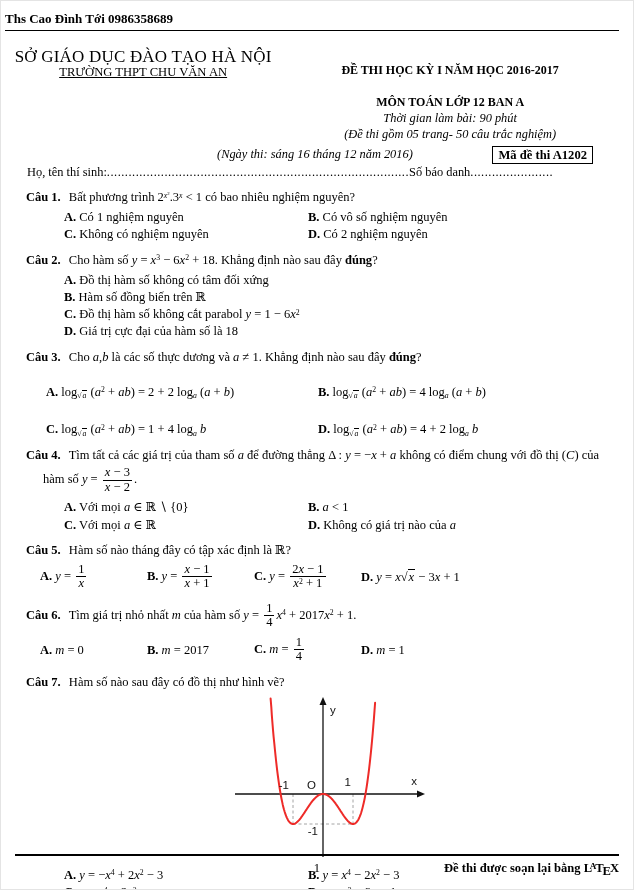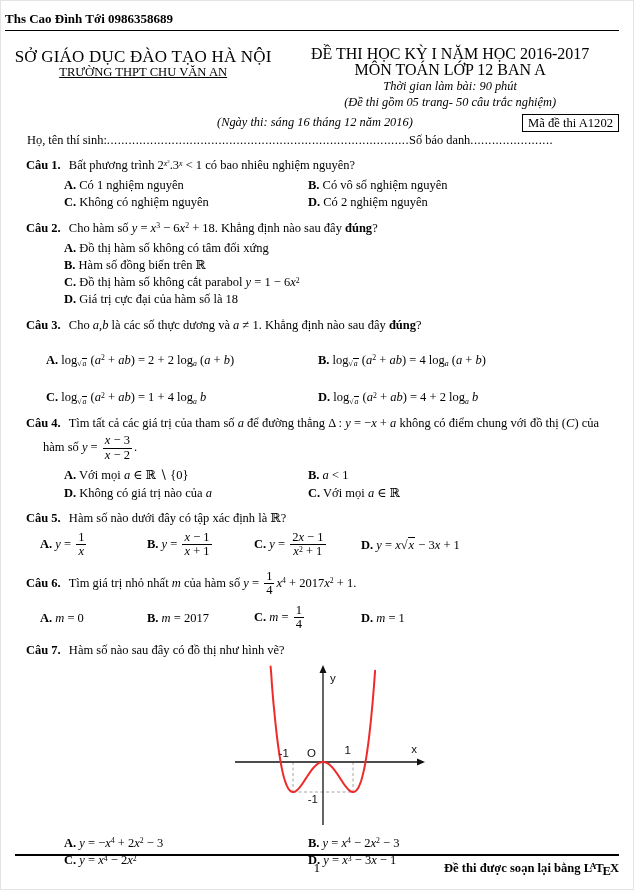--- a/index.html
+++ b/index.html
@@ -14,25 +14,25 @@
     padding:9px 14px 0 4px;
     overflow:hidden;
   }
   .author{font-weight:bold;font-size:13px;line-height:17px;}
   .rule.top{border-bottom:1.6px solid #000;margin-top:3px;}
   .headcols{display:flex;margin-top:15px;}
   .hleft{width:45%;text-align:center;margin-top:3px;}
   .dept{font-size:17px;letter-spacing:.2px;line-height:15px;}
   .school{font-weight:normal;text-decoration:underline;font-size:12.6px;line-height:17px;}
   .hright{width:55%;text-align:center;}
-  .etitle,.esub{font-weight:normal;font-size:16px;line-height:16px;}
+  .etitle,.esub{font-weight:bold;font-size:12px;line-height:16px;margin-top:16px;}
   .edur,.enote{font-style:italic;font-size:12.4px;line-height:16px;}
   .daterow{display:flex;align-items:center;margin-top:3px;height:19px;}
   .edate{margin-left:212px;font-style:italic;font-size:12.4px;}
-  .codebox{margin-left:auto;margin-right:0;border:1.5px solid #000;font-weight:normal;padding:0 5px;line-height:16px;font-size:12.6px;}
+  .codebox{margin-left:auto;margin-right:26px;border:1.5px solid #000;font-weight:bold;padding:0 5px;line-height:16px;font-size:12.6px;}
   .namerow{padding-left:22px;font-size:12.4px;line-height:15px;margin-top:1px;white-space:nowrap;overflow:hidden;}
   .dots{letter-spacing:.5px;}
   main{margin-top:9px;padding-left:21px;padding-right:4px;}
   .q{margin-top:9px;}
   .stem{line-height:1.28;}
   .qlabel{margin-right:5px;}
   .stem2{padding-left:17px;line-height:1.25;margin-top:2px;}
   .opts{margin-top:4px;}
   .opts.grid2{display:grid;grid-template-columns:244px auto;padding-left:38px;row-gap:1px;line-height:1.3;}
   .opts.grid2w{display:grid;grid-template-columns:272px auto;padding-left:20px;row-gap:21px;margin-top:19px;line-height:1.35;}
@@ -114,26 +114,26 @@
       </div>
       <div class="q">
         <div class="stem"><b class="qlabel">Câu 4.</b> <span class="stemtext">Tìm tất cả các giá trị của tham số <i class="v">a</i> để đường thẳng Δ : <i class="v">y</i> = −<i class="v">x</i> + <i class="v">a</i> không có điểm chung với đồ thị (<i class="v">C</i>) của</span></div>
         <div class="stem2">hàm số <i class="v">y</i> = <span class="frac">
             <span class="num"><i class="v">x</i> − 3</span>
             <span class="den"><i class="v">x</i> − 2</span>
           </span>.</div>
         <div class="opts grid2">
           <span class="opt"><b class="letter">A.</b> <span>Với mọi <i class="v">a</i> ∈ ℝ ∖ {0}</span></span>
           <span class="opt"><b class="letter">B.</b> <span><i class="v">a</i> &lt; 1</span></span>
+          <span class="opt"><b class="letter">C.</b> <span>Với mọi <i class="v">a</i> ∈ ℝ</span></span>
           <span class="opt"><b class="letter">D.</b> <span>Không có giá trị nào của <i class="v">a</i></span></span>
-          <span class="opt"><b class="letter">C.</b> <span>Với mọi <i class="v">a</i> ∈ ℝ</span></span>
         </div>
       </div>
       <div class="q">
-        <div class="stem"><b class="qlabel">Câu 5.</b> <span class="stemtext">Hàm số nào dưới đây có tập xác định là ℝ?</span></div>
+        <div class="stem"><b class="qlabel">Câu 5.</b> <span class="stemtext">Hàm số nào tháng đây có tập xác định là ℝ?</span></div>
         <div class="opts grid4">
           <span class="opt"><b class="letter">A.</b> <span><i class="v">y</i> = <span class="frac">
                 <span class="num">1</span>
                 <span class="den"><i class="v">x</i></span>
               </span></span></span>
           <span class="opt"><b class="letter">B.</b> <span><i class="v">y</i> = <span class="frac">
                 <span class="num"><i class="v">x</i> − 1</span>
                 <span class="den"><i class="v">x</i> + 1</span>
               </span></span></span>
           <span class="opt"><b class="letter">C.</b> <span><i class="v">y</i> = <span class="frac">

